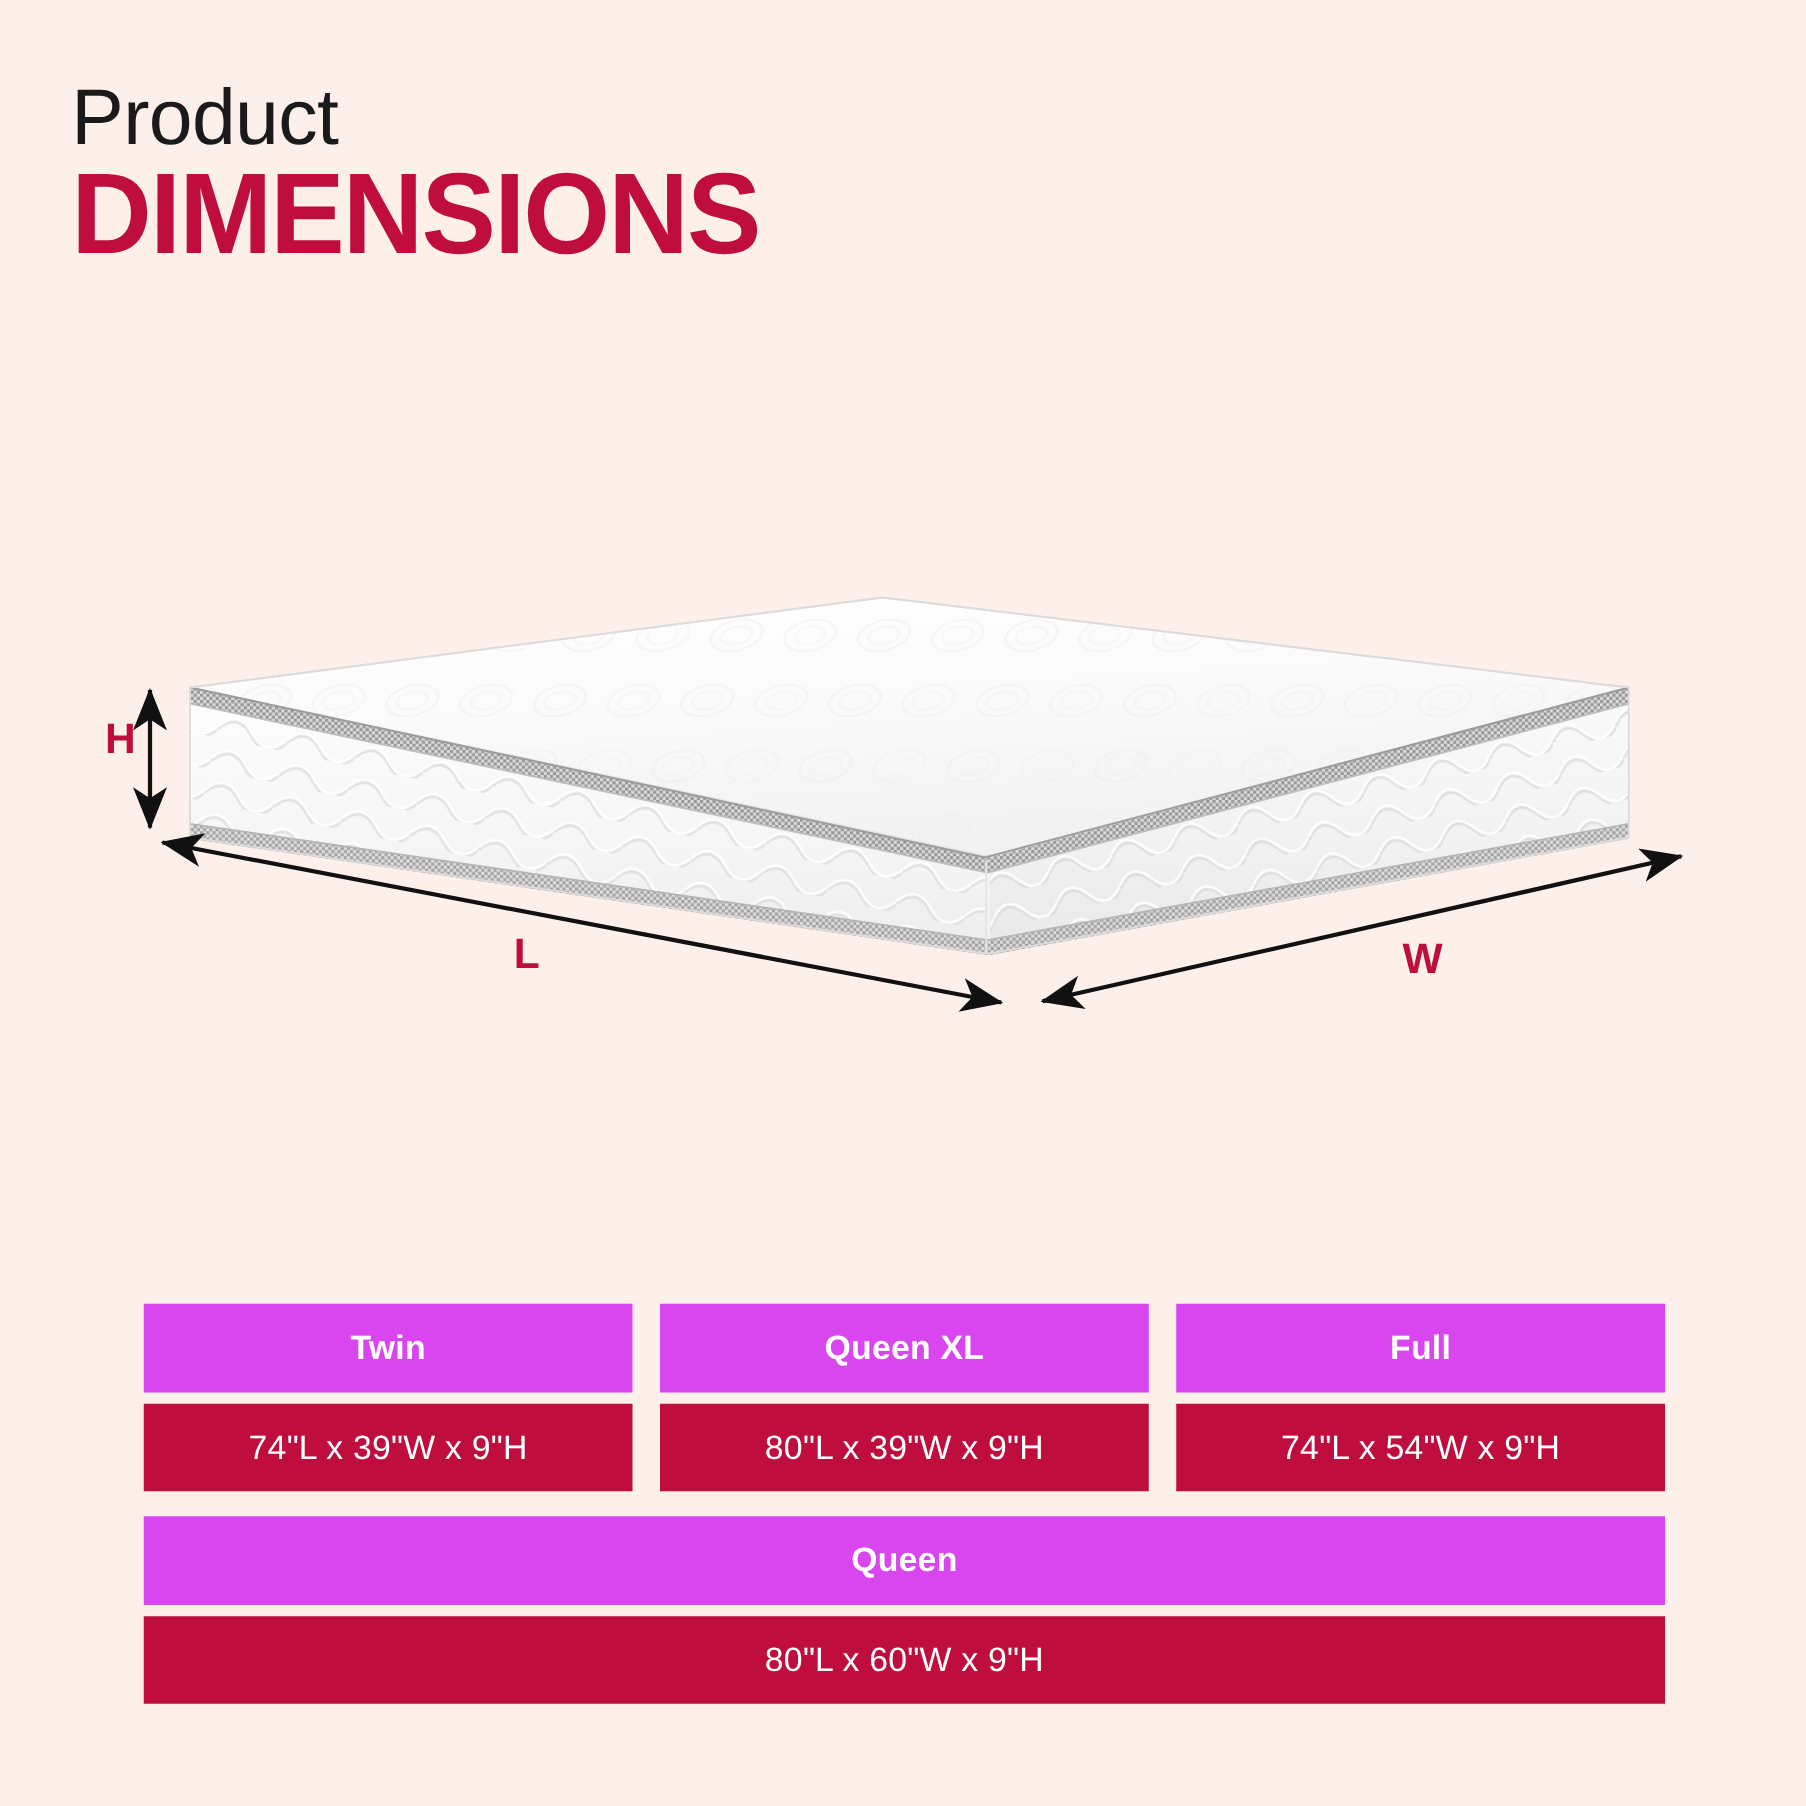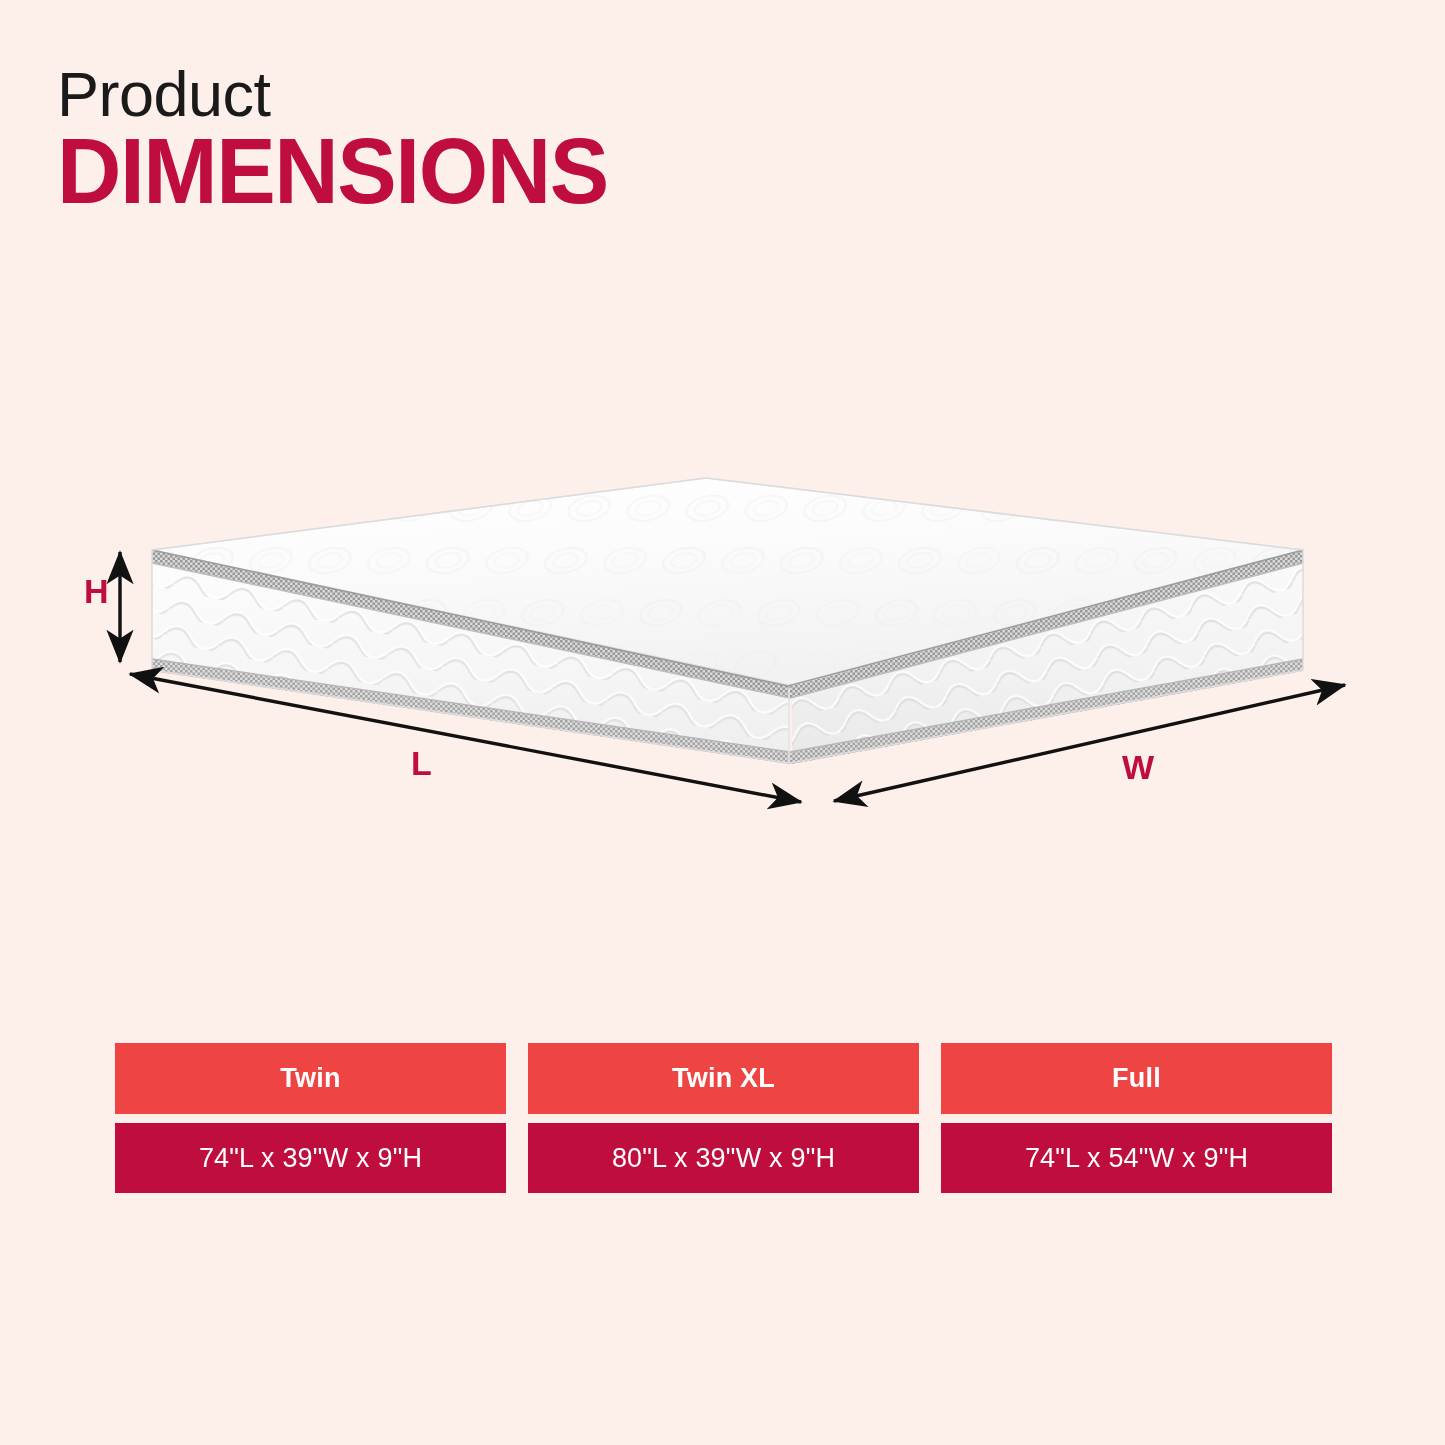--- a/index.html
+++ b/index.html
@@ -56,21 +56,21 @@
     left:115px; top:1043px;
     width:1217px;
   }
   .grid-row { display:flex; gap:22px; margin-bottom:20px; }
   .grid-row:last-child { margin-bottom:0; }
   .size-card { display:flex; flex-direction:column; gap:9px; }
   .size-card.c3 { flex:1 1 0; }
   .size-card.c2 { flex:1 1 0; }
 
   .card-header {
-    background:#ef4444;
+    background:#d946ef;
     color:#FFFFFF;
     font-weight:700;
     font-size:27px;
     height:71px;
     display:flex;
     align-items:center;
     justify-content:center;
     letter-spacing:0.2px;
   }
   .card-value {
@@ -206,30 +206,34 @@
 <div id="size-grid">
 
   <div class="grid-row">
 
     <div class="size-card c3">
       <div class="card-header">Twin</div>
       <div class="card-value">74"L x 39"W x 9"H</div>
     </div>
 
     <div class="size-card c3">
-      <div class="card-header">Twin XL</div>
+      <div class="card-header">Queen XL</div>
       <div class="card-value">80"L x 39"W x 9"H</div>
     </div>
 
     <div class="size-card c3">
       <div class="card-header">Full</div>
       <div class="card-value">74"L x 54"W x 9"H</div>
     </div>
 
   </div>
 
   <div class="grid-row">
 
+    <div class="size-card c2">
+      <div class="card-header">Queen</div>
+      <div class="card-value">80"L x 60"W x 9"H</div>
+    </div>
 
 
   </div>
 
 </div>
 
 </body></html>

